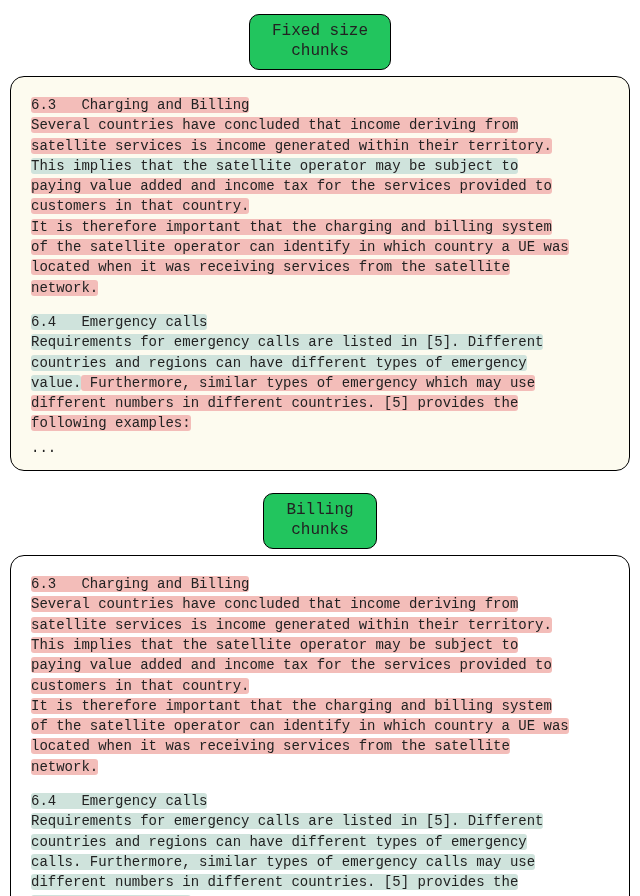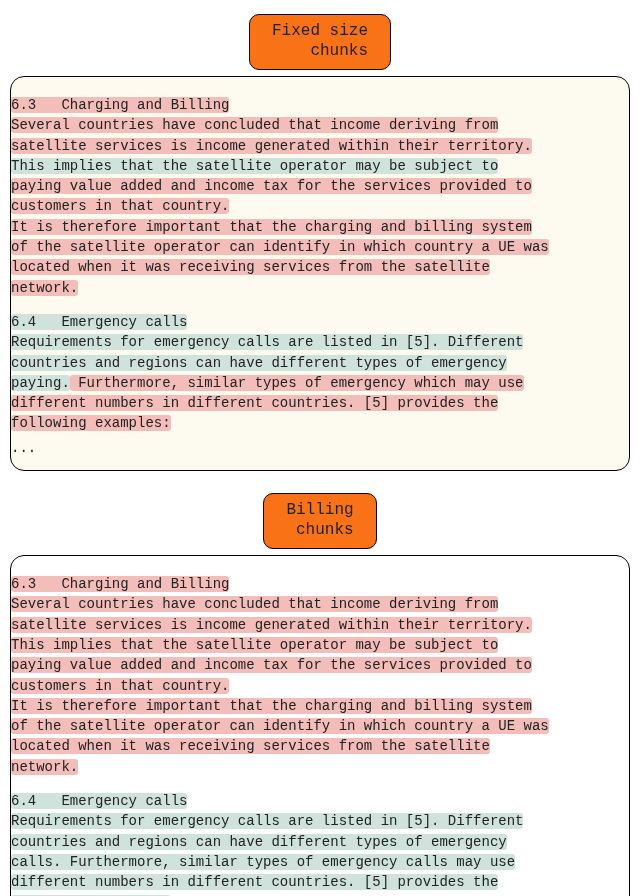--- a/index.html
+++ b/index.html
@@ -10,29 +10,29 @@
   line-height: 1.45;
   padding: 14px 10px;
   width: 640px;
   color: #222;
 }
 .label-wrap { display: flex; justify-content: center; margin-bottom: 6px; }
 .label {
   border: 1.5px solid #000;
   border-radius: 10px;
   padding: 6px 22px 8px 22px;
-  text-align: right;
+  text-align: center;
   font-size: 16px;
   line-height: 1.25;
-  background: #f97316;
+  background: #22c55e;
 }
 .panel {
   border: 1.5px solid #000;
   border-radius: 14px;
-  padding: 18px 12px 12px 0;
+  padding: 18px 12px 12px 20px;
   margin-bottom: 22px;
   min-height: 180px;
 }
 .panel.fixed { background: #fdfbef; }
 .panel.semantic { background: #ffffff; }
 .content-block { position: relative; }
 .line { display: block; white-space: pre-wrap; word-wrap: break-word; }
 .hl-pink { background: #f3bdb9; border-radius: 3px; }
 .hl-green { background: #cfe3dc; border-radius: 3px; }
 .gap { height: 14px; }
@@ -60,21 +60,21 @@
     <span class="line"><span class="hl-pink">It is therefore important that the charging and billing system</span></span>
     <span class="line"><span class="hl-pink">of the satellite operator can identify in which country a UE was</span></span>
     <span class="line"><span class="hl-pink">located when it was receiving services from the satellite</span></span>
     <span class="line"><span class="hl-pink">network.</span></span>
 
     <div class="gap"></div>
 
     <span class="line"><span class="hl-green">6.4   Emergency calls</span></span>
     <span class="line"><span class="hl-green">Requirements for emergency calls are listed in [5]. Different</span></span>
     <span class="line"><span class="hl-green">countries and regions can have different types of emergency</span></span>
-    <span class="line"><span class="hl-green">paying.</span><span class="hl-pink"> Furthermore, similar types of emergency which may use</span></span>
+    <span class="line"><span class="hl-green">value.</span><span class="hl-pink"> Furthermore, similar types of emergency which may use</span></span>
     <span class="line"><span class="hl-pink">different numbers in different countries. [5] provides the</span></span>
     <span class="line"><span class="hl-pink">following examples:</span></span>
 
     <span class="line ellipsis">...</span>
   </div>
 </div>
 
 <div class="label-wrap">
   <div class="label">
     <span>Billing</span><br>

